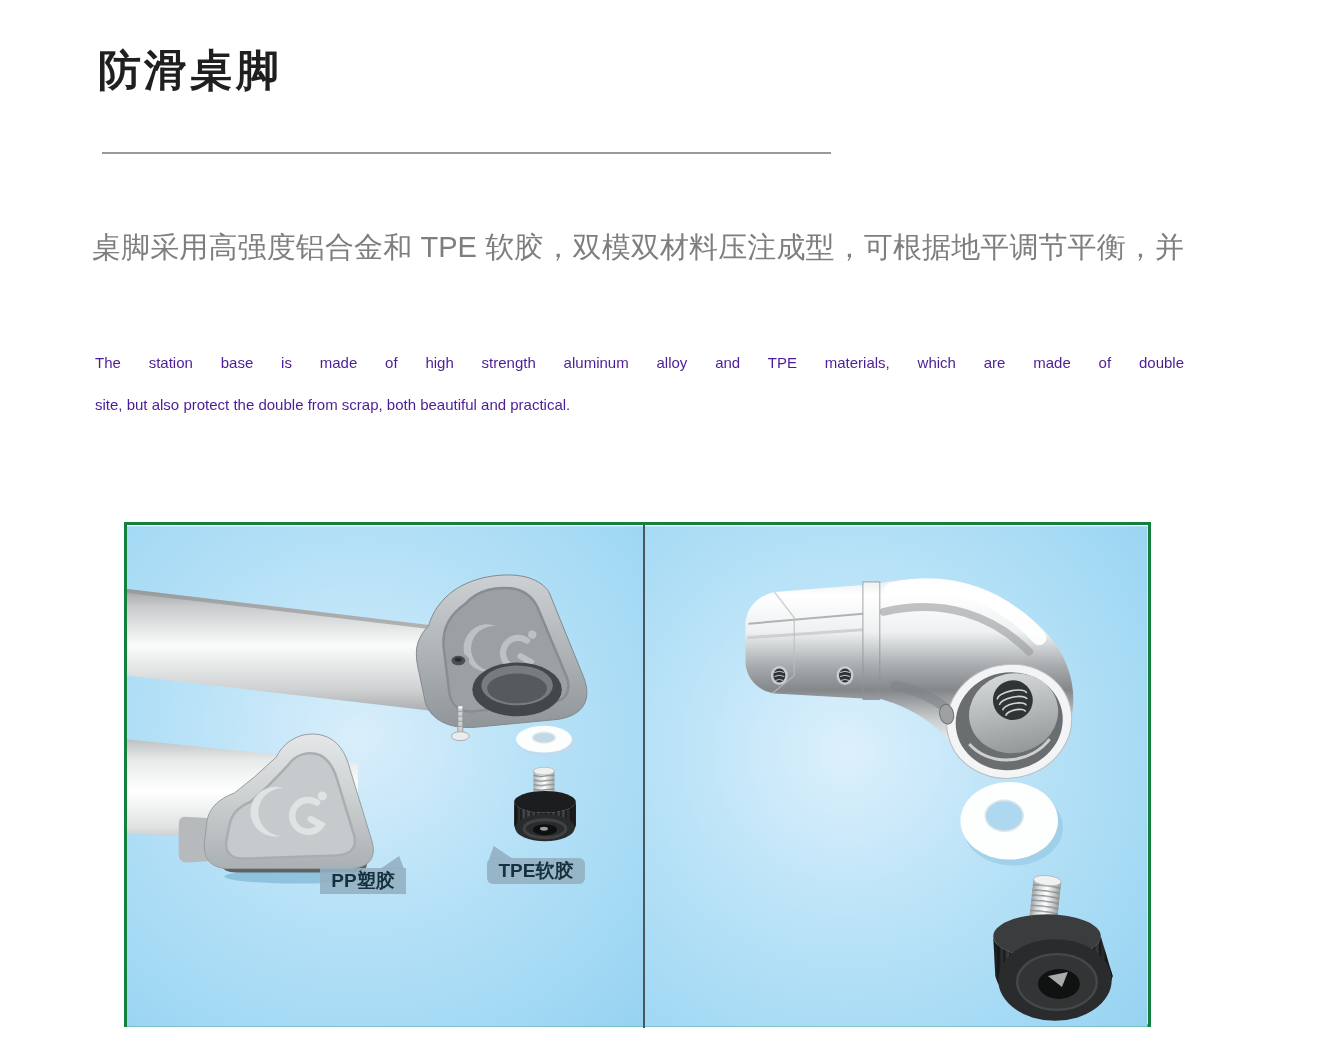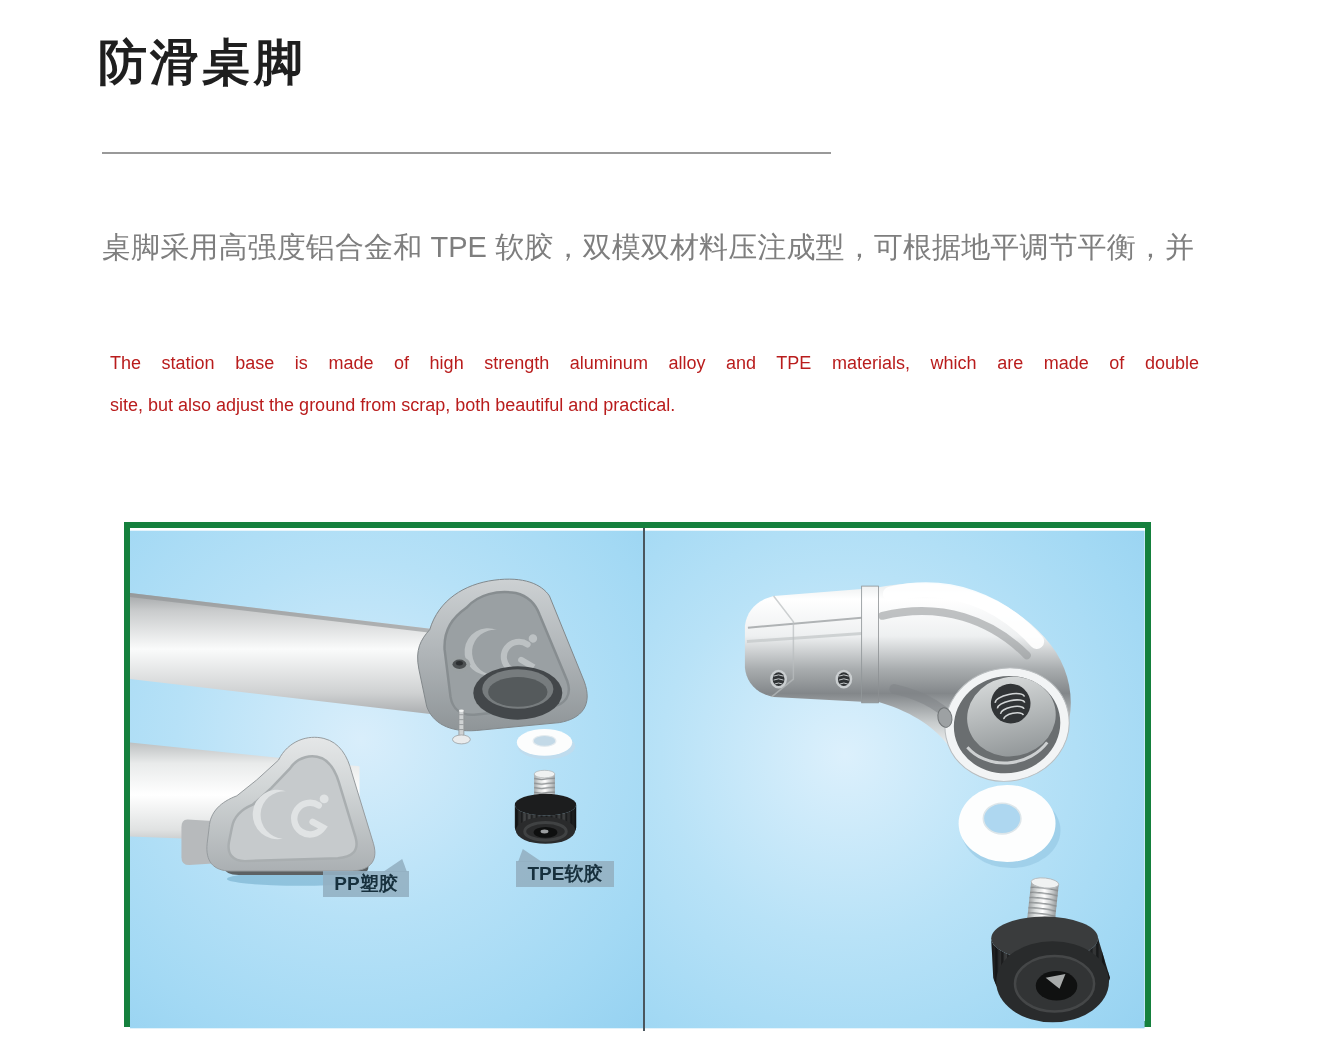--- a/index.html
+++ b/index.html
@@ -1,72 +1,72 @@
 <!DOCTYPE html>
 <html><head>
 <meta charset="utf-8">
 <style>
   html,body{margin:0;padding:0;background:#ffffff;}
   .page{
     position:relative;width:1320px;height:1051px;background:#ffffff;overflow:hidden;
     font-family:"Liberation Sans","DejaVu Sans",sans-serif;
   }
   .page-title{
-    position:absolute;left:98px;top:30px;margin:0;
-    font-size:49px;font-weight:bold;color:#1f1f1f;letter-spacing:3px;
+    position:absolute;left:98px;top:42px;margin:0;
+    font-size:43px;font-weight:bold;color:#1f1f1f;letter-spacing:3px;
   }
   .title-rule{
     position:absolute;left:102px;top:152px;width:729px;height:2px;background:#999999;
   }
   .intro-zh{
-    position:absolute;left:102px;top:222px;width:1092px;margin:0;
+    position:absolute;left:92px;top:222px;width:1092px;margin:0;
     font-size:29px;line-height:50px;color:#7e7e7e;
   }
   .intro-en{
-    position:absolute;left:110px;top:342px;width:1089px;margin:0;
-    font-size:18px;line-height:42px;color:#b91c1c;
+    position:absolute;left:95px;top:342px;width:1089px;margin:0;
+    font-size:15px;line-height:42px;color:#4c1d95;
   }
   .jline{display:block;text-align:justify;text-align-last:justify;}
   .jlast{display:block;text-align:left;}
   .figure{
     position:absolute;left:124px;top:522px;width:1027px;height:505px;
-    border:6px solid #15803d;box-sizing:border-box;display:flex;
+    border:3px solid #15803d;box-sizing:border-box;display:flex;
   }
   .panel{display:block;height:503px;}
   .panel-divider{width:2px;height:503px;background:#4a565e;}
   .callout{
     position:absolute;height:26px;line-height:26px;padding:0 9px;
     background:rgba(148,176,194,0.9);color:#17303d;
     font-size:19px;font-weight:bold;white-space:nowrap;text-align:center;
   }
   .callout::before{
     content:"";position:absolute;top:-12px;width:24px;height:13px;
     background:rgba(148,176,194,0.9);
   }
   .callout-pp{left:193px;top:343px;width:68px;}
   .callout-pp::before{right:2px;clip-path:polygon(80% 0,0 100%,100% 100%);}
-  .callout-tpe{left:386px;top:333px;width:80px;}
+  .callout-tpe{left:360px;top:333px;width:80px;border-radius:6px;}
   .callout-tpe::before{left:2px;clip-path:polygon(20% 0,0 100%,100% 100%);}
 </style>
 </head>
 <body>
 
 <div class="page">
 
   <h1 class="page-title">防滑桌脚</h1>
 
   <div class="title-rule"></div>
 
   <p class="intro-zh">
     <span class="jline">桌脚采用高强度铝合金和 TPE 软胶，双模双材料压注成型，可根据地平调节平衡，并</span>
   </p>
 
   <p class="intro-en">
     <span class="jline">The station base is made of high strength aluminum alloy and TPE materials, which are made of double</span>
-    <span class="jlast">site, but also adjust the ground from scrap, both beautiful and practical.</span>
+    <span class="jlast">site, but also protect the double from scrap, both beautiful and practical.</span>
   </p>
 
   <div class="figure">
 
     <svg class="panel" width="519" height="503" viewBox="0 0 519 503" xmlns="http://www.w3.org/2000/svg">
       <defs>
         <radialGradient id="LbgGrad" cx="45%" cy="42%" r="80%">
           <stop offset="0%" stop-color="#d9eefb"></stop>
           <stop offset="45%" stop-color="#b6e1f7"></stop>
           <stop offset="78%" stop-color="#a3d9f4"></stop>

